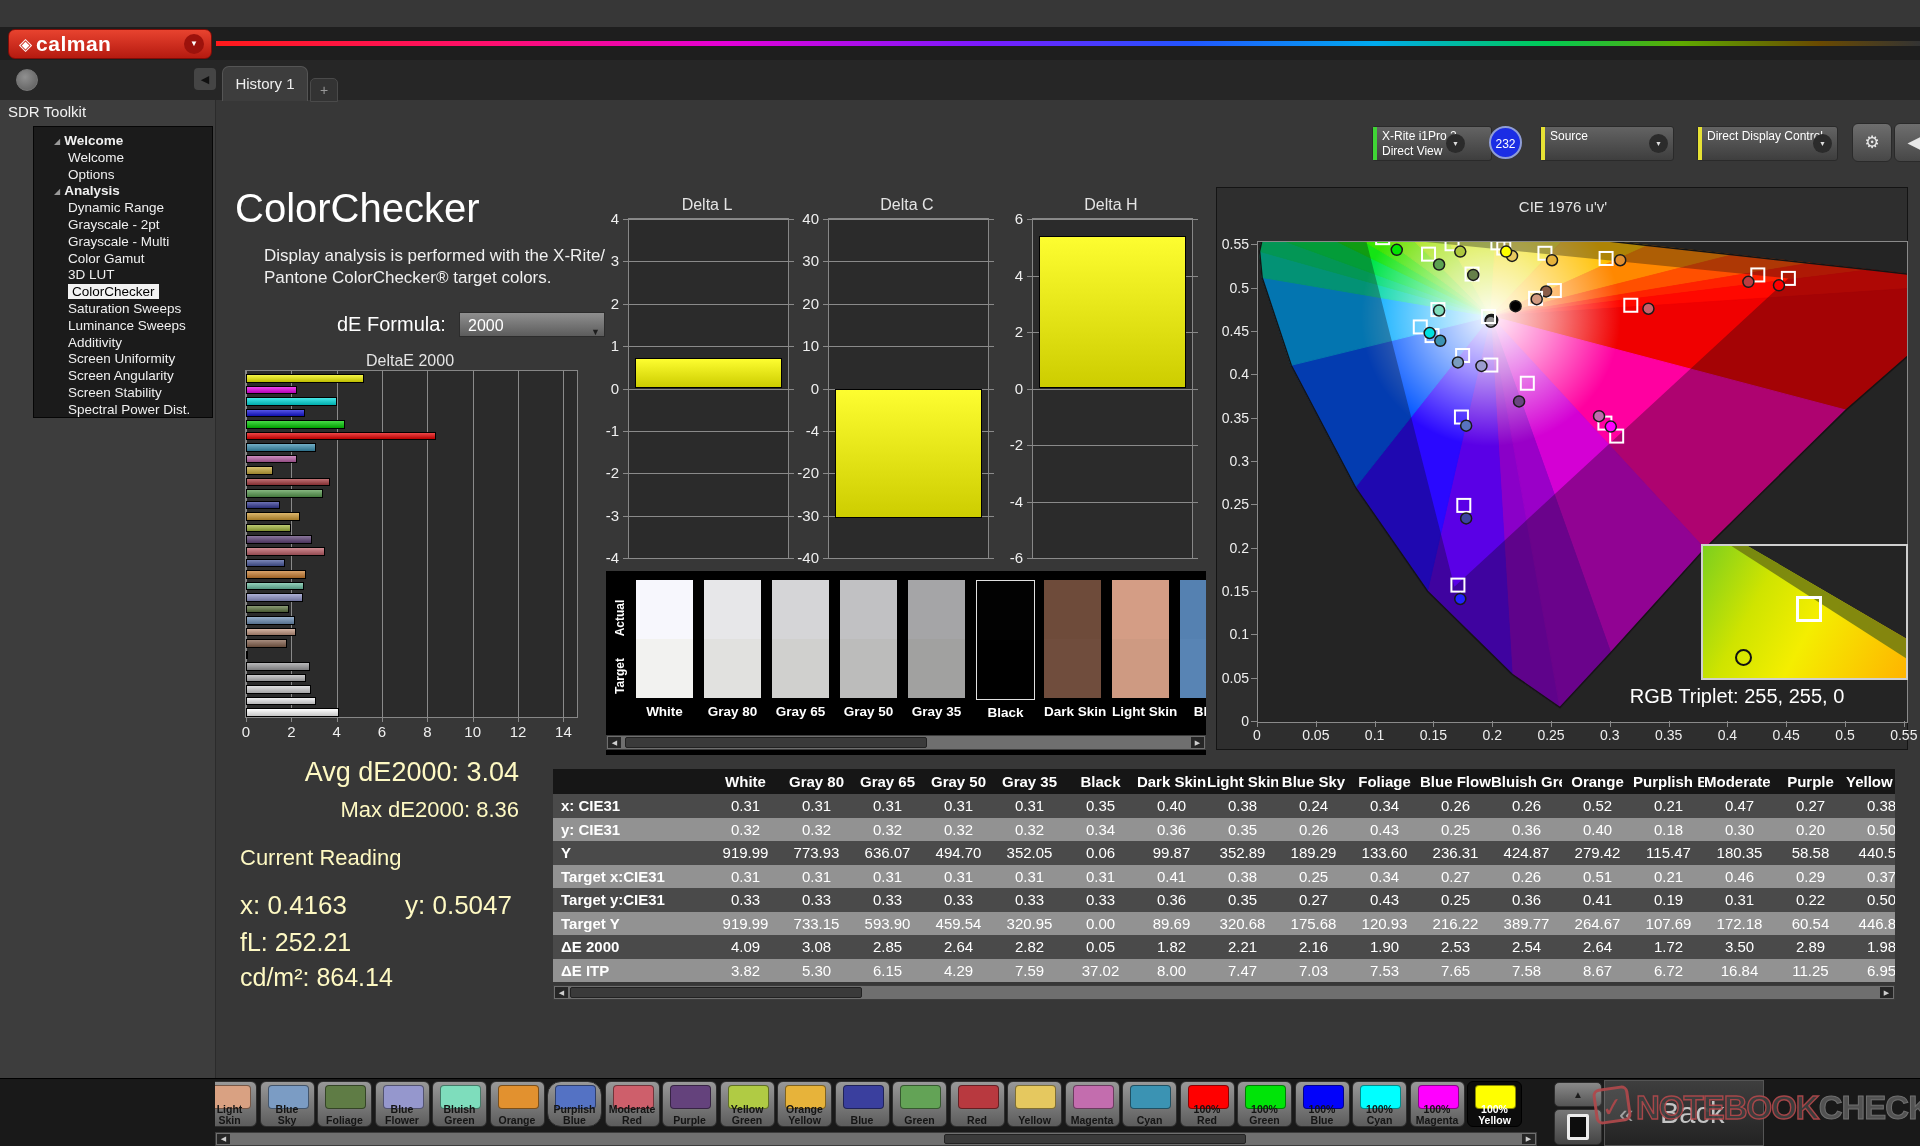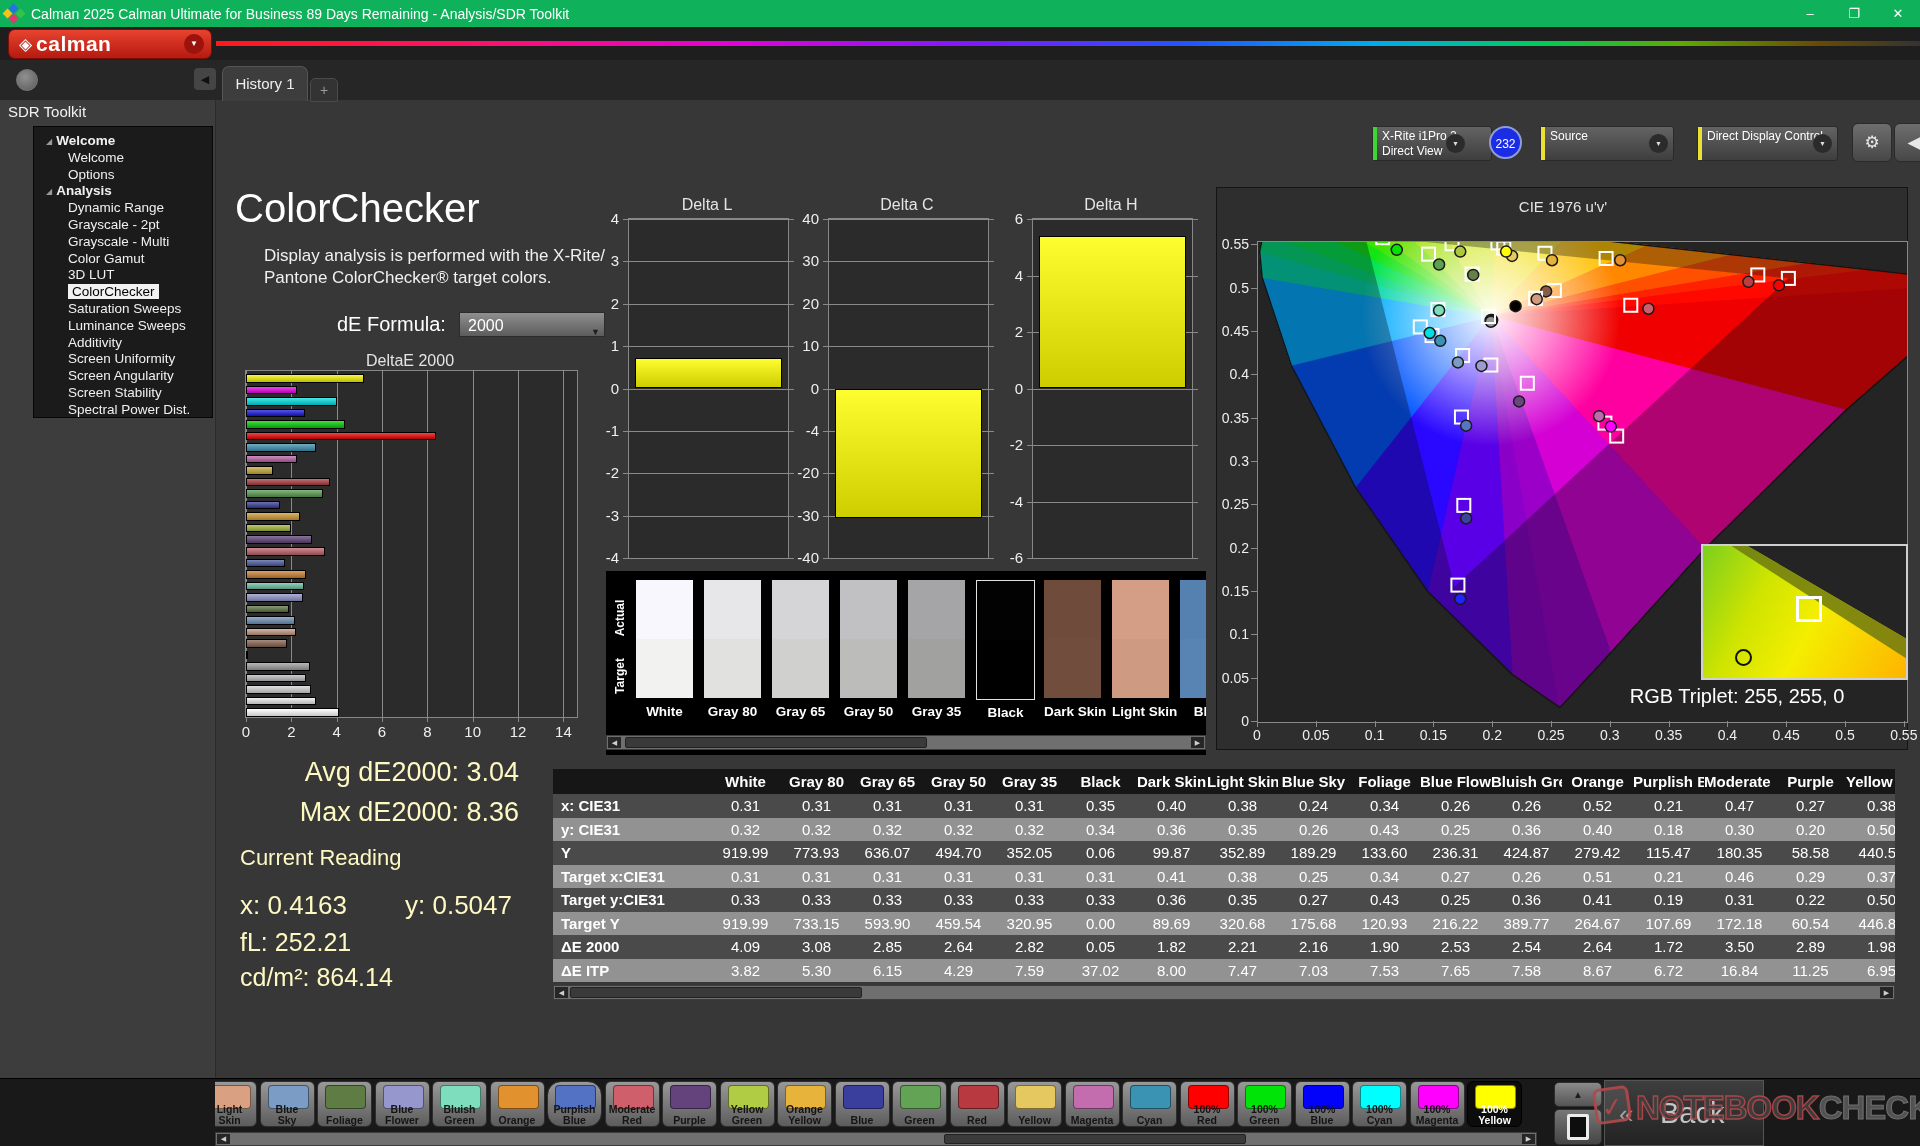--- a/index.html
+++ b/index.html
@@ -40,21 +40,21 @@
   #meterbadge{position:absolute;left:1489px;top:66px;width:33px;height:33px;border-radius:50%;background:#1b2de4;
     border:2px solid #8f9dd6;color:#fff;font-size:12px;text-align:center;line-height:33px;box-sizing:border-box;}
   .sqbtn{position:absolute;top:63px;width:38px;height:37px;border-radius:6px;background:linear-gradient(#6e6e6e,#474747);
     border:1px solid #2a2a2a;color:#e8e8e8;text-align:center;line-height:37px;font-size:17px;}
   
   #sidebar{position:absolute;left:0;top:100px;width:215px;height:978px;background:#3d3d3d;border-right:1px solid #2b2b2b;}
   #sdrtitle{position:absolute;left:8px;top:3px;font-size:15px;color:#f2f2f2;}
   #tree{position:absolute;left:33px;top:26px;width:180px;height:292px;background:#1b1b1b;border:1px solid #060606;
     padding-top:6px;box-sizing:border-box;}
   .titem{height:16.8px;line-height:16.8px;font-size:13.5px;color:#f0f0f0;white-space:nowrap;}
-  .titem.group{padding-left:12px;font-weight:bold;}
+  .titem.group{padding-left:20px;font-weight:bold;}
   .titem.child{padding-left:34px;}
   .titem .tri{color:#9a9a9a;font-size:8px;margin-right:4px;vertical-align:1px;}
   .titem.sel span.lbl{background:#f2f2f2;color:#000;padding:0 4px;}
   
   #pagetitle{position:absolute;left:235px;top:186px;font-size:40px;color:#fff;}
   .desc{position:absolute;left:264px;font-size:17px;color:#f0f0f0;}
   #formulalabel{position:absolute;left:337px;top:313px;font-size:20px;color:#fff;}
   #formuladd{position:absolute;left:459px;top:312px;width:146px;height:25px;background:linear-gradient(#8f8f8f,#5c5c5c);
     border:1px solid #2c2c2c;color:#fff;font-size:16px;line-height:25px;padding-left:8px;box-sizing:border-box;}
   #formuladd .fdarr{position:absolute;right:4px;top:7px;font-size:9px;color:#1d1d1d;}
@@ -119,32 +119,20 @@
      text-align:center;line-height:34px;box-sizing:border-box;}
   #wmtext{position:absolute;left:44px;top:10px;font-size:33px;font-weight:bold;letter-spacing:-1px;white-space:nowrap;}
   #wmtext .p1{color:#3f3f3f;-webkit-text-stroke:1.4px #b0494c;}
   #wmtext .p2{color:#575757;-webkit-text-stroke:1px #777;}
 </style>
 </head>
 <body>
 
 <div id="app">
 
-  <div id="titlebar">
-    <div id="applogo">
-      <i style="left:2px;top:0;background:#2471e8"></i>
-      <i style="left:9px;top:5px;background:#35c24a"></i>
-      <i style="left:2px;top:10px;background:#e8356b"></i>
-      <i style="left:-4px;top:5px;background:#f0c419"></i>
-    </div>
-    <span class="wtitle">Calman 2025 Calman Ultimate for Business 89 Days Remaining  - Analysis/SDR Toolkit</span>
-    <span class="winbtn" style="right:88px;">–</span>
-    <span class="winbtn" style="right:44px;">❐</span>
-    <span class="winbtn" style="right:0;">✕</span>
-  </div>
 
   <div id="menurow">
     <div id="brandbtn">
       <span class="bdiamond">◈</span>
       <span class="btext">calman</span>
       <span class="bdrop">▼</span>
     </div>
     <div id="rainbow"></div>
   </div>
 
@@ -530,21 +518,21 @@
         <div class="slabel">Blue</div>
       </div>
       <div class="sbar" style="left: 0px; top: 164px; width: 600px; height: 15px;">
         <div class="arrow" style="left: 1px;">◀</div>
         <div class="arrow" style="right: 1px;">▶</div>
         <div class="thumb" style="left: 18px; width: 300px;"></div>
       </div>
     </div>
 
   <div class="statline" style="left:239px;top:757px;width:280px;text-align:right;font-size:27px;">Avg dE2000: 3.04</div>
-  <div class="statline" style="left:239px;top:797px;width:280px;text-align:right;font-size:27px;">Max dE2000: 8.36</div>
+  <div class="statline" style="left:239px;top:797px;width:280px;text-align:right;font-size:22px;">Max dE2000: 8.36</div>
   <div class="statline" style="left:240px;top:845px;font-size:22px;">Current Reading</div>
   <div class="statline" style="left:240px;top:890px;font-size:26px;">x: 0.4163</div>
   <div class="statline" style="left:405px;top:890px;font-size:26px;">y: 0.5047</div>
   <div class="statline" style="left:240px;top:928px;font-size:25px;">fL: 252.21</div>
   <div class="statline" style="left:240px;top:963px;font-size:25px;">cd/m²: 864.14</div>
 
   <div id="datatable">
       <div class="trow" style="top: 0px; height: 25px; background: rgb(22, 22, 22);">
         <div class="tcell tlabel" style="left: 0px; width: 157px;"></div>
         <div class="tcell" style="left: 157px; width: 71px; font-weight: bold; line-height: 25px;">White</div>

